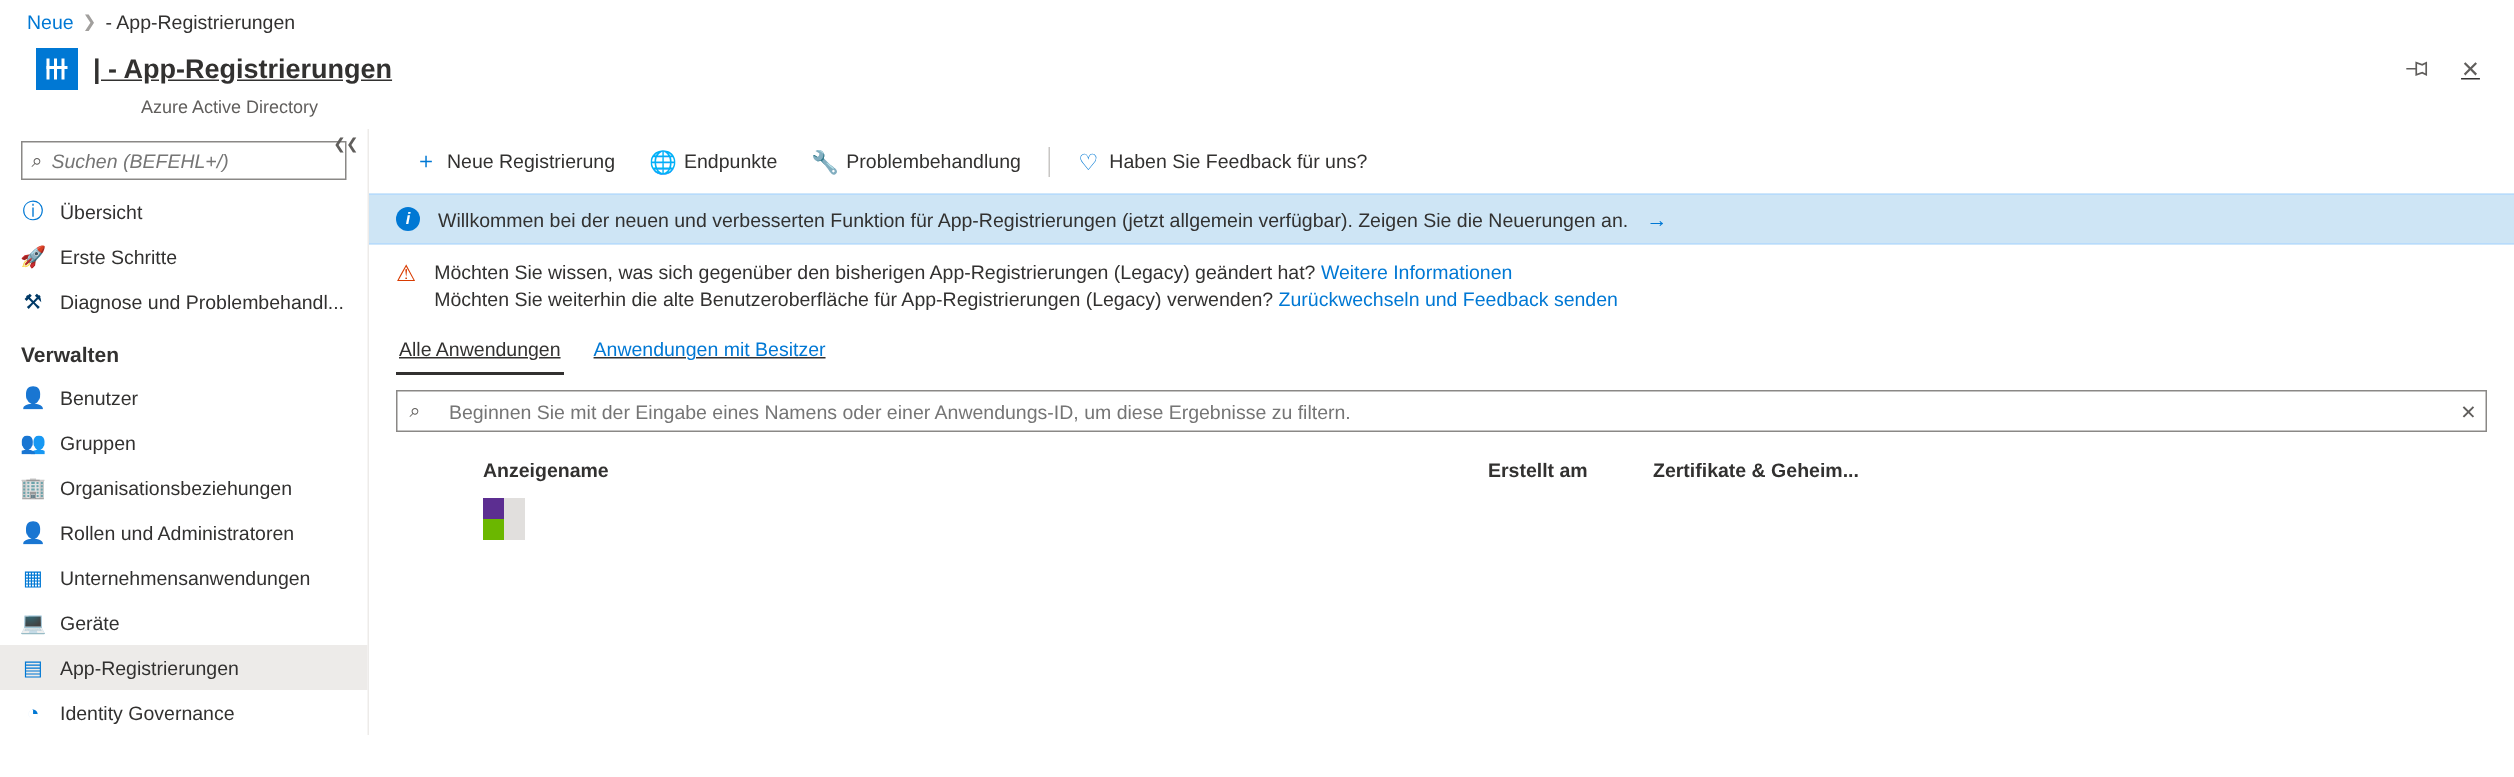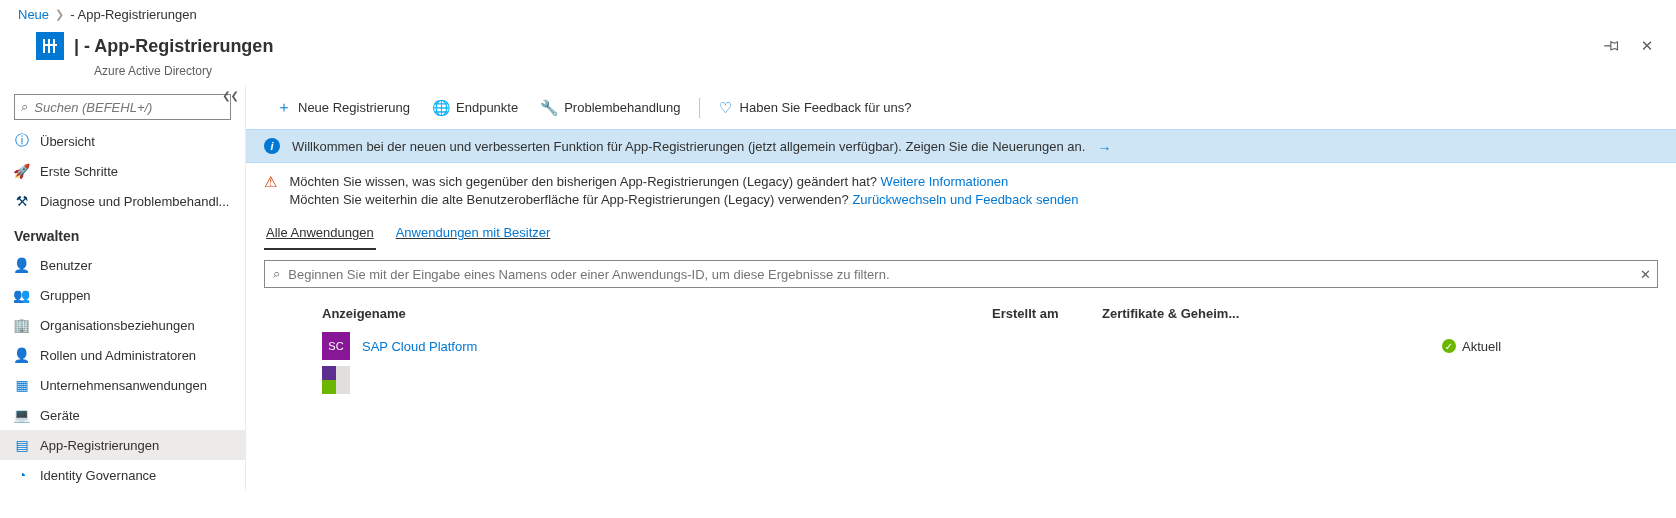--- a/index.html
+++ b/index.html
@@ -4,21 +4,21 @@
 <style>
   * { box-sizing: border-box; margin: 0; padding: 0; font-family: "Segoe UI", -apple-system, BlinkMacSystemFont, sans-serif; }
   body { background: #fff; color: #323130; font-size: 13px; width: 1676px; }
 
   
   .breadcrumb { height: 28px; display: flex; align-items: center; gap: 6px; padding: 0 18px; font-size: 13px; color: #323130; }
   .breadcrumb .home-link { color: #0078d4; }
   .breadcrumb .chev { color: #a19f9d; font-size: 11px; }
 
   
-  .title-row { display: flex; align-items: center; padding: 4px 18px 6px 36px; }
+  .title-row { display: flex; align-items: center; padding: 4px 18px 6px 24px; text-decoration: underline; }
   .title-icon { width: 28px; height: 28px; background: #0078d4; margin-right: 10px; position: relative; }
   .title-icon::before { content:""; position:absolute; inset:0; background:
      linear-gradient(#fff,#fff) 7px 7px/2px 14px no-repeat,
      linear-gradient(#fff,#fff) 12px 7px/2px 14px no-repeat,
      linear-gradient(#fff,#fff) 17px 7px/2px 14px no-repeat,
      linear-gradient(#fff,#fff) 7px 12px/14px 2px no-repeat; }
   .title-text { font-size: 18px; font-weight: 600; }
   .title-sub  { font-size: 12px; color: #605e5c; margin-left: 38px; margin-top: -2px; }
   .title-spacer { flex: 1; }
   .title-actions { display:flex; gap: 14px; }
@@ -62,21 +62,21 @@
   .warn-banner { display:flex; gap:12px; padding:10px 18px 4px 18px; }
   .warn-banner .warn-icon { color:#d83b01; font-size:15px; }
   .warn-banner a { color:#0078d4; text-decoration:none; cursor:pointer; }
   .warn-banner p { line-height:1.4; }
 
   .tabs { display:flex; gap:18px; padding: 6px 18px 0 18px; border-bottom:0;text-decoration:underline; }
   .tab { padding:6px 2px 8px 2px; cursor:pointer; color:#0078d4; border-bottom:2px solid transparent; }
   .tab.active { color:#323130; border-bottom-color:#323130; }
 
   .filter-box { margin:10px 18px 6px 18px; border:1px solid #8a8886; height:28px; display:flex; align-items:center; gap:8px; padding:0 8px; position:relative; }
-  .filter-box input { border:0; outline:0; font:inherit; flex:1; color:#8b5cf6; }
+  .filter-box input { border:0; outline:0; font:inherit; flex:1; color:#8b5cf6;margin-left:11px; }
   .filter-box .clear-x { position:absolute; right:6px; color:#605e5c; cursor:pointer; font-size:13px; }
 
   .tbl { padding: 4px 18px; }
   .tbl-head { display:flex; font-weight:600; color:#323130; padding: 8px 10px; }
   .tbl-row  { display:flex; align-items:center; padding: 4px 10px; height:34px; }
   .col-name { width:670px; display:flex; align-items:center; gap:12px;margin-left:48px; }
   .col-appid{ width:340px; }
   .col-created{ width:110px; }
   .col-cert { width:170px; white-space:nowrap; overflow:hidden; text-overflow:ellipsis; display:flex; align-items:center; gap:6px; }
   .app-avatar { width:28px; height:28px; display:flex; align-items:center; justify-content:center; color:#fff; font-size:11px; }
@@ -230,32 +230,20 @@
       <span class="clear-x">✕</span>
     </div>
 
     <div class="tbl">
       <div class="tbl-head">
         <div class="col-name">Anzeigename</div>
         <div class="col-created">Erstellt am</div>
         <div class="col-cert">Zertifikate &amp; Geheim...</div>
       </div>
 
-      <div class="tbl-row">
-        <div class="col-name">
-          <div class="app-avatar purple">SC</div>
-          <span class="app-name-link">SAP Cloud Platform</span>
-        </div>
-        <div class="col-appid"></div>
-        <div class="col-created"></div>
-        <div class="col-cert">
-          <span class="status-ok">✓</span>
-          <span>Aktuell</span>
-        </div>
-      </div>
 
       <div class="tbl-row">
         <div class="col-name">
           <div class="app-avatar mosaic"></div>
           <span class="app-name-link"></span>
         </div>
         <div class="col-appid"></div>
         <div class="col-created"></div>
         <div class="col-cert"></div>
       </div>

